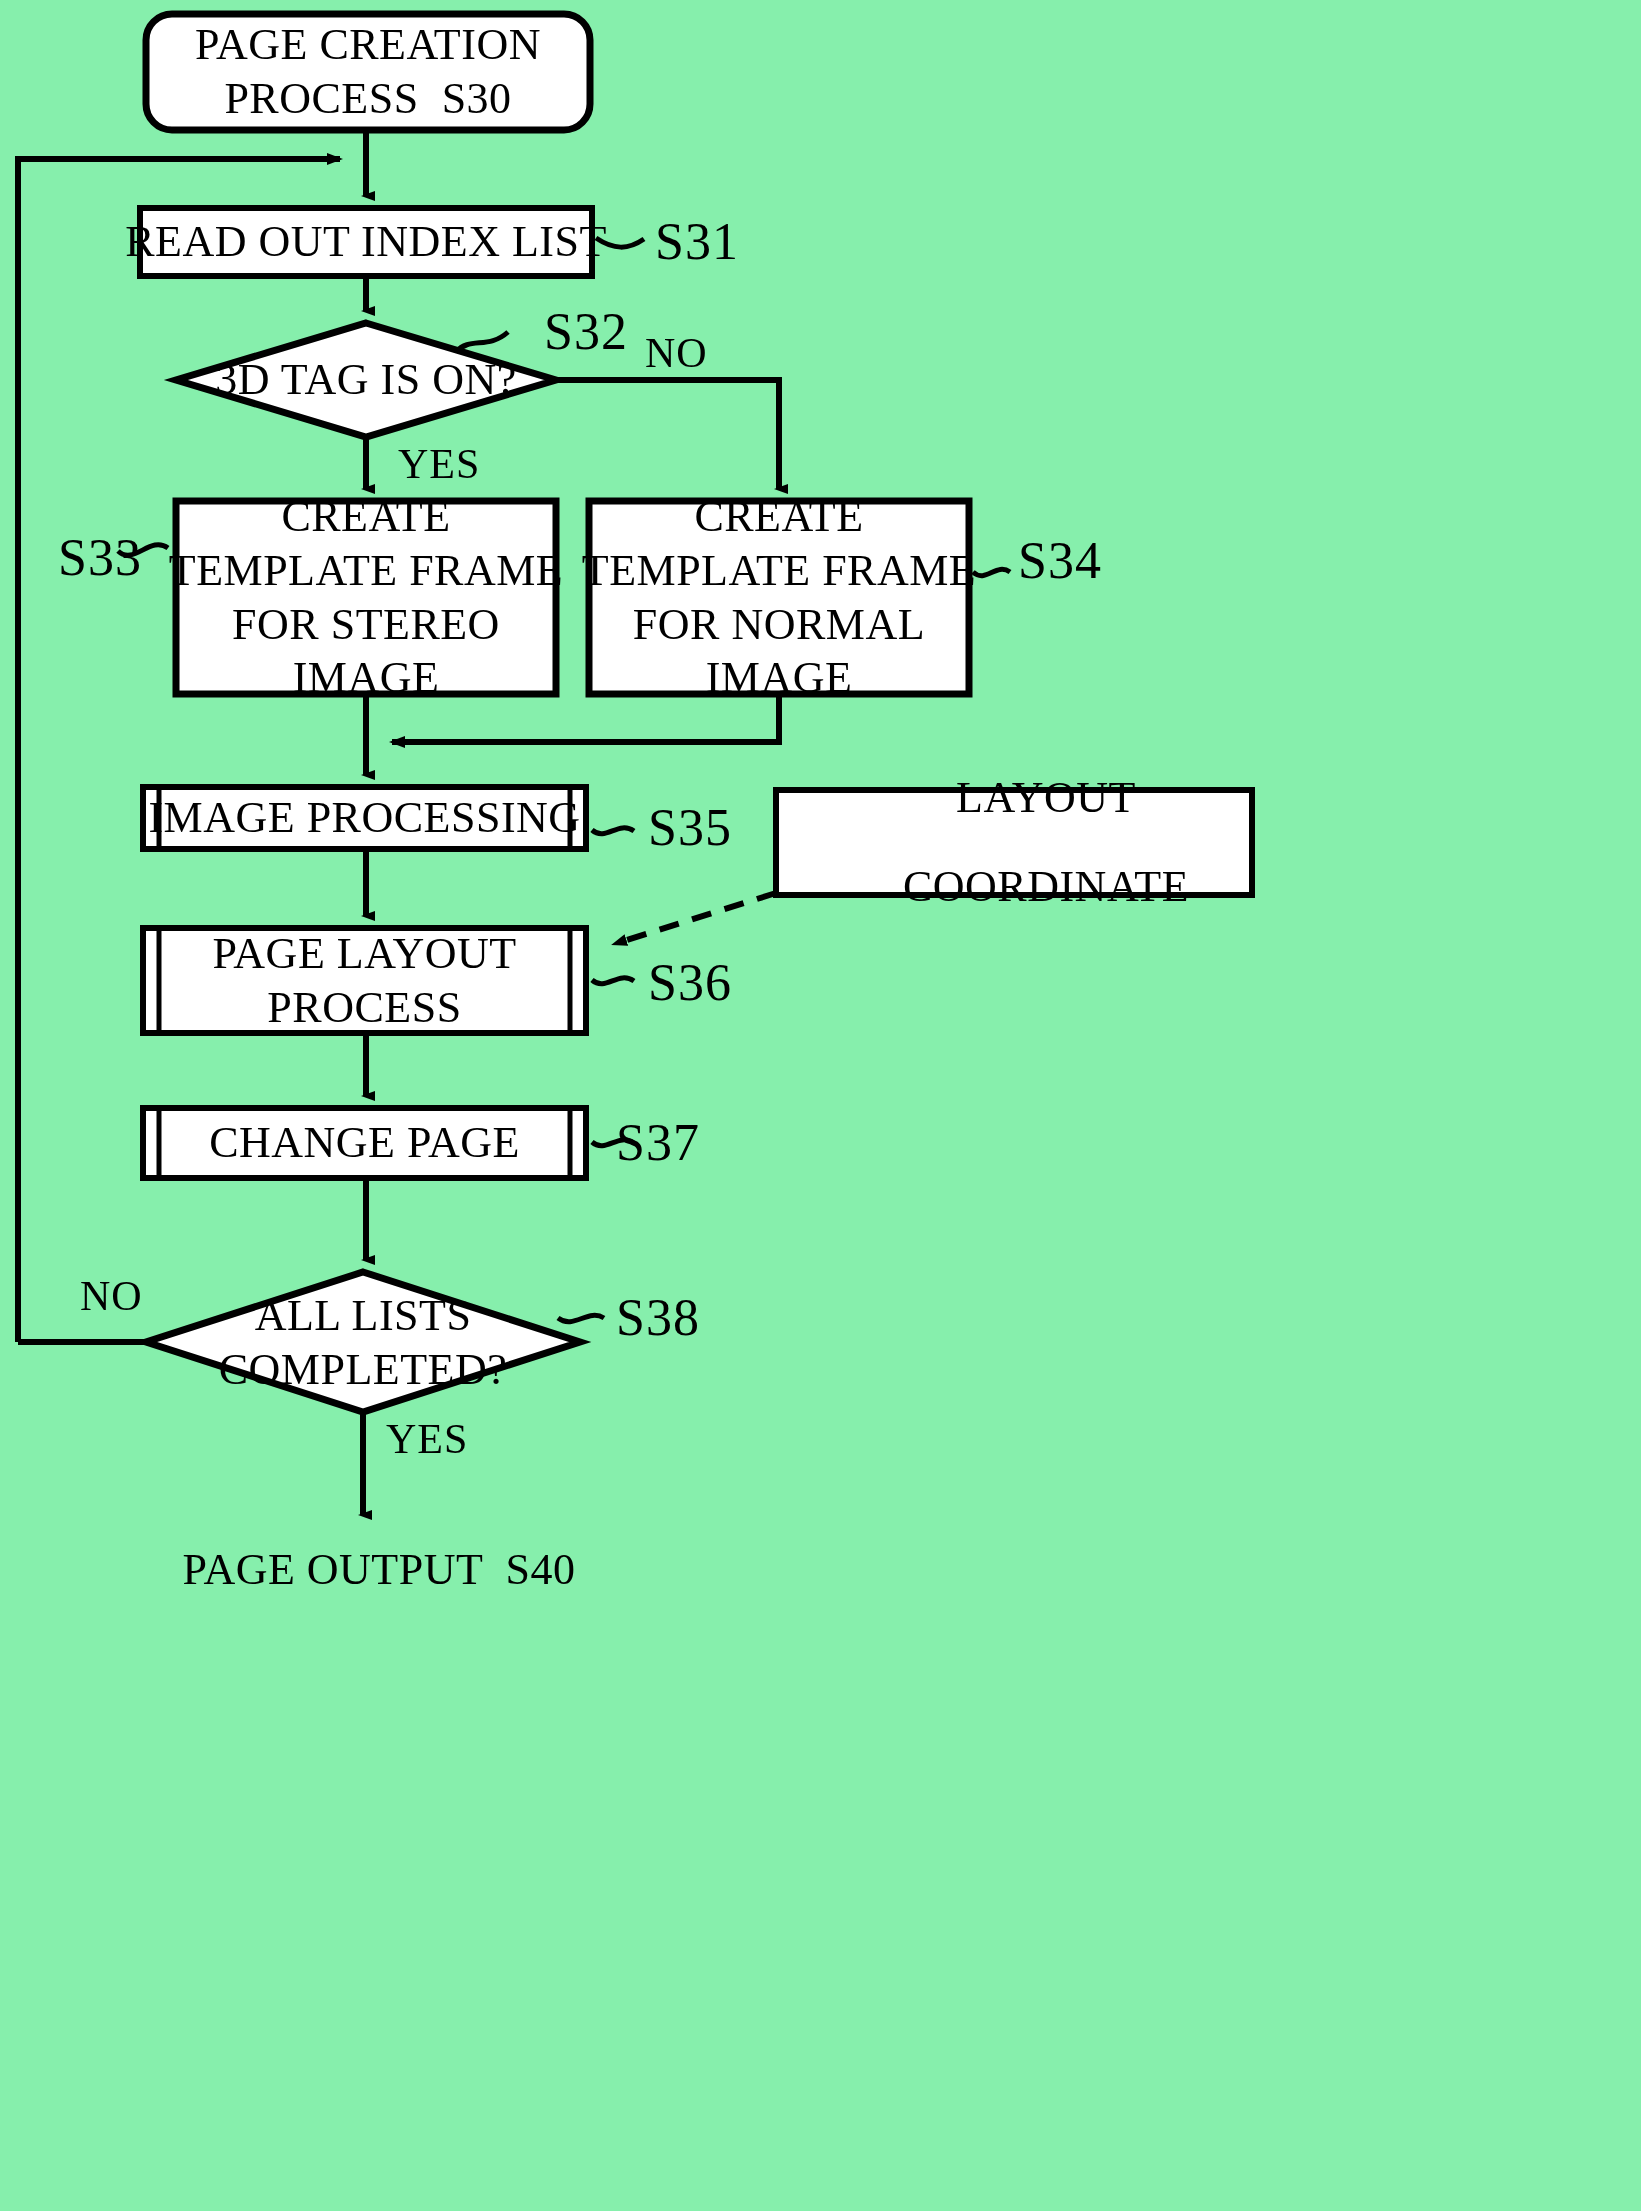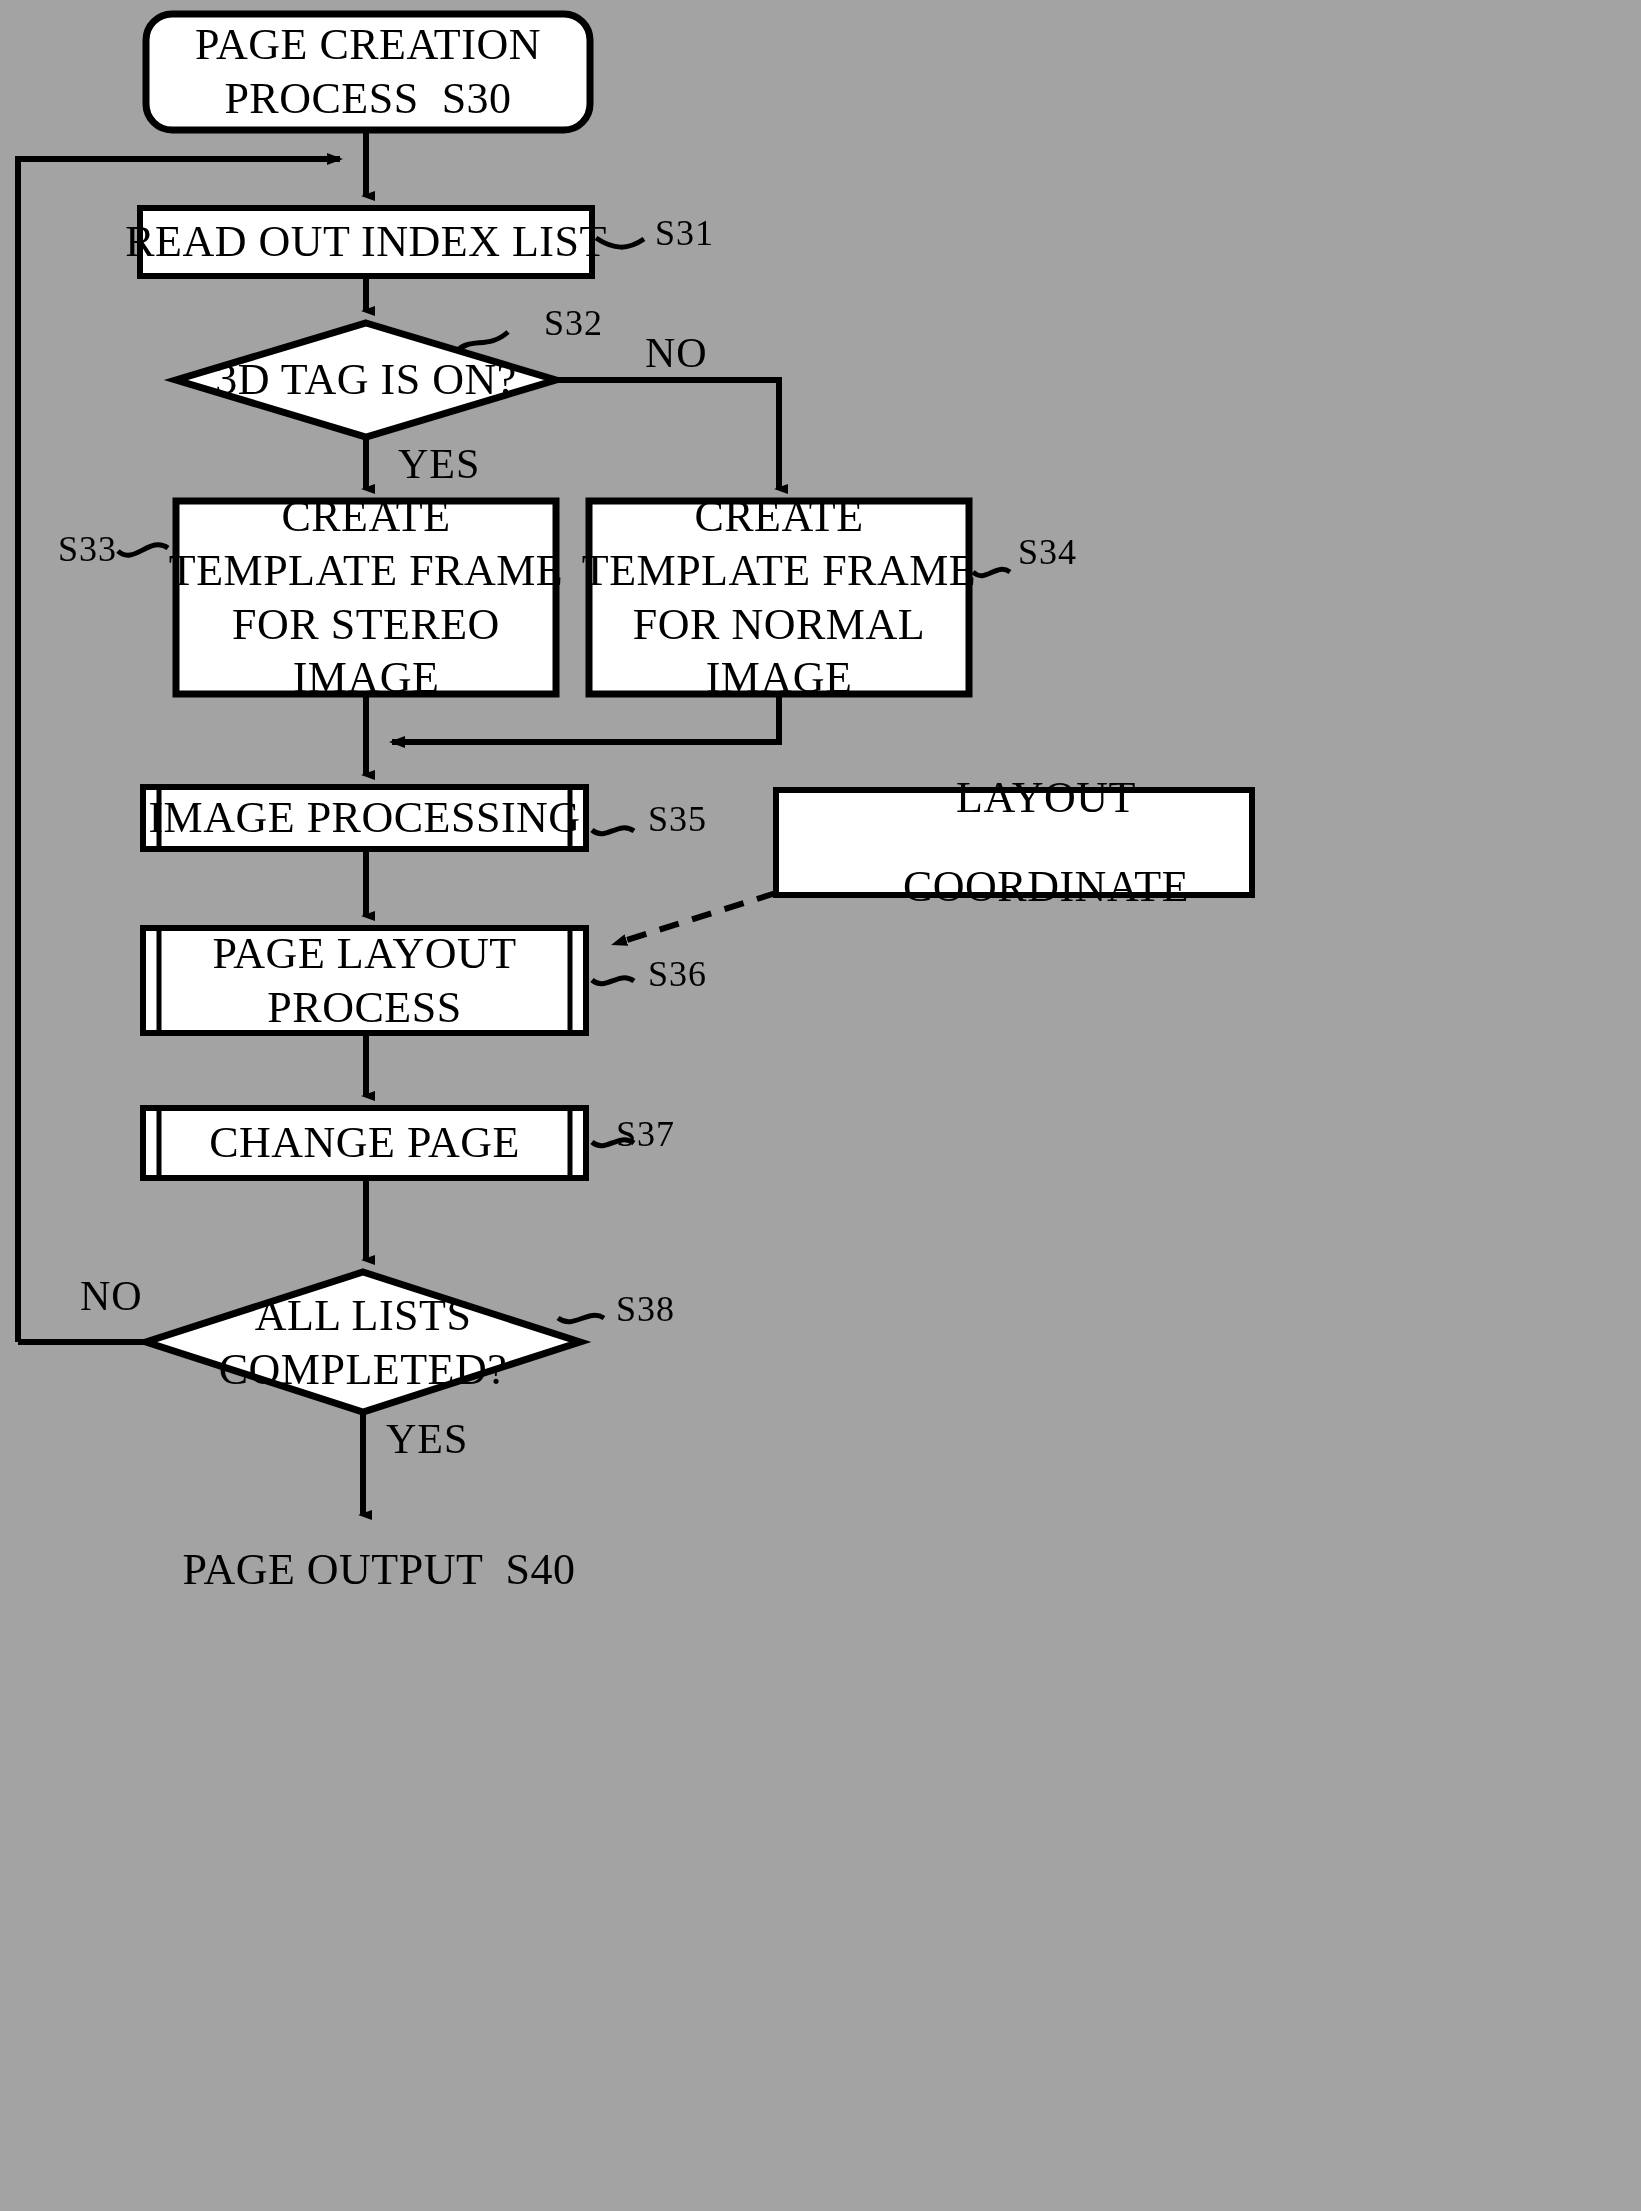--- a/index.html
+++ b/index.html
@@ -8,21 +8,21 @@
     background: #ffffff;
   }
   body {
     font-family: "Liberation Serif", "DejaVu Serif", serif;
     color: #000000;
   }
   #canvas {
     position: relative;
     width: 1641px;
     height: 2211px;
-    background: #a3a3a3;
+    background: #86efac;
     overflow: hidden;
   }
   #flow-svg {
     position: absolute;
     left: 0;
     top: 0;
     width: 1641px;
     height: 2211px;
   }
   .node-label {
@@ -33,21 +33,21 @@
     justify-content: center;
     text-align: center;
     line-height: 1.22;
     letter-spacing: 0.5px;
     pointer-events: none;
     white-space: pre;
   }
   .node-label span { display: block; }
   .ref-label {
     position: absolute;
-    font-size: 36px;
+    font-size: 52px;
     letter-spacing: 1px;
     white-space: nowrap;
   }
   .edge-label {
     position: absolute;
     font-size: 42px;
     letter-spacing: 1px;
     white-space: nowrap;
   }
   .t44 { font-size: 44px; }

